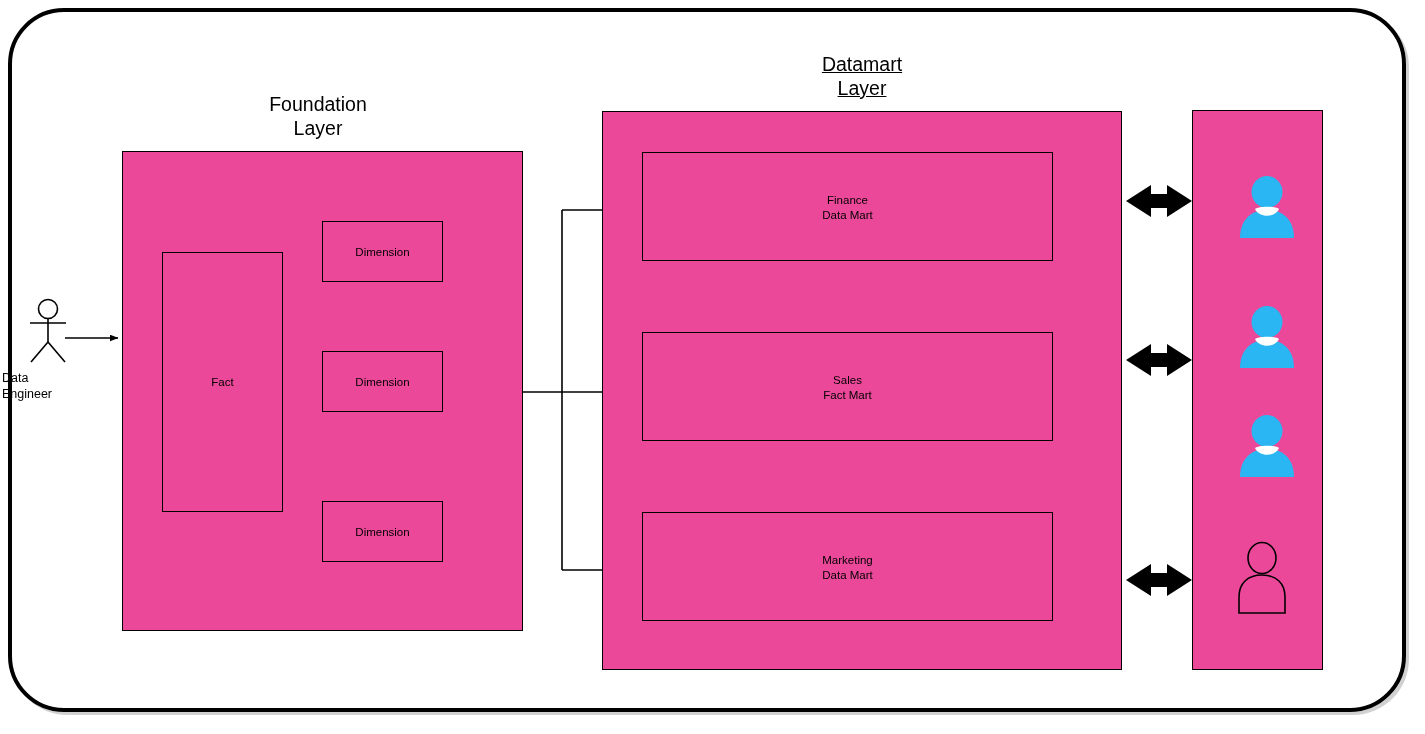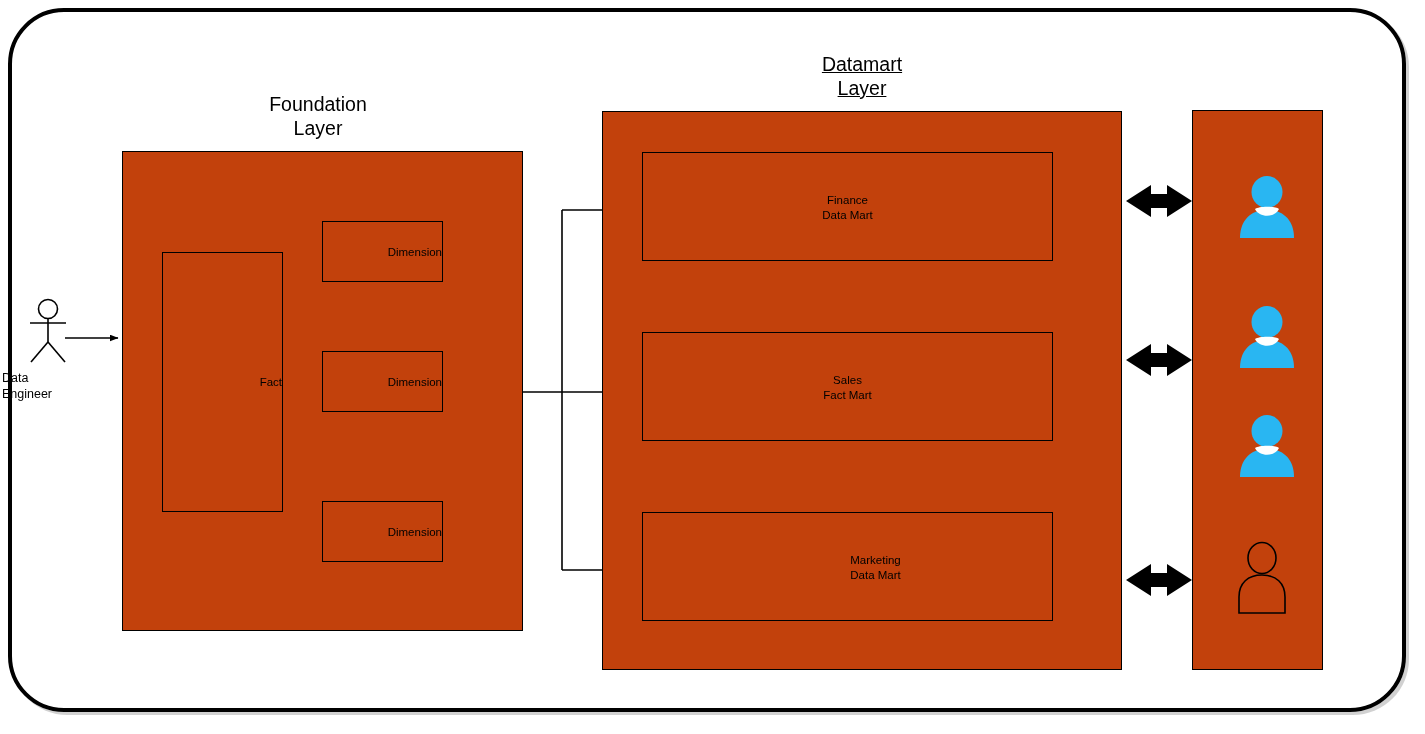--- a/index.html
+++ b/index.html
@@ -31,21 +31,21 @@
     box-sizing: border-box;
     background: transparent;
     box-shadow: 3px 3px 0 0 rgba(0,0,0,0.18);
   }
 
   
   .box {
     position: absolute;
     border: 1.4px solid #000000;
     box-sizing: border-box;
-    background: #c2410c;
+    background: #ec4899;
     text-decoration: underline;
   }
 
   
   .group-title {
     position: absolute;
     text-align: center;
     font-size: 19.5px;
     line-height: 24px;
     color: #000000;
@@ -58,21 +58,20 @@
     width: 100%;
     text-align: center;
     font-size: 11.5px;
     line-height: 15px;
     color: #000000;
     white-space: pre-line;
   }
   .box-label.center {
     top: 50%;
     transform: translateY(-50%);
-    text-align: right;
   }
 
   
   .actor {
     position: absolute;
   }
   .actor-caption {
     position: absolute;
     font-size: 12.5px;
     line-height: 16px;
@@ -179,21 +178,21 @@
   <div class="box" style="left:642px; top:152px; width:411px; height:109px;">
     <div class="box-label" style="top:40px;">Finance
 Data Mart</div>
   </div>
 
   <div class="box" style="left:642px; top:332px; width:411px; height:109px;">
     <div class="box-label" style="top:40px;">Sales
 Fact Mart</div>
   </div>
 
-  <div class="box" style="left:642px; top:512px; width:411px; height:109px;padding-left:28px;">
+  <div class="box" style="left:642px; top:512px; width:411px; height:109px;">
     <div class="box-label" style="top:40px;">Marketing
 Data Mart</div>
   </div>
 
 
   <div class="box" style="left:1192px; top:110px; width:131px; height:560px;"></div>
 
   <div class="person-icon" style="left:1237px; top:176px; width:60px; height:62px;">
     <svg width="60" height="62" viewBox="0 0 60 62">
       <ellipse cx="30" cy="16" rx="15.5" ry="16" fill="#29b6f2"></ellipse>

